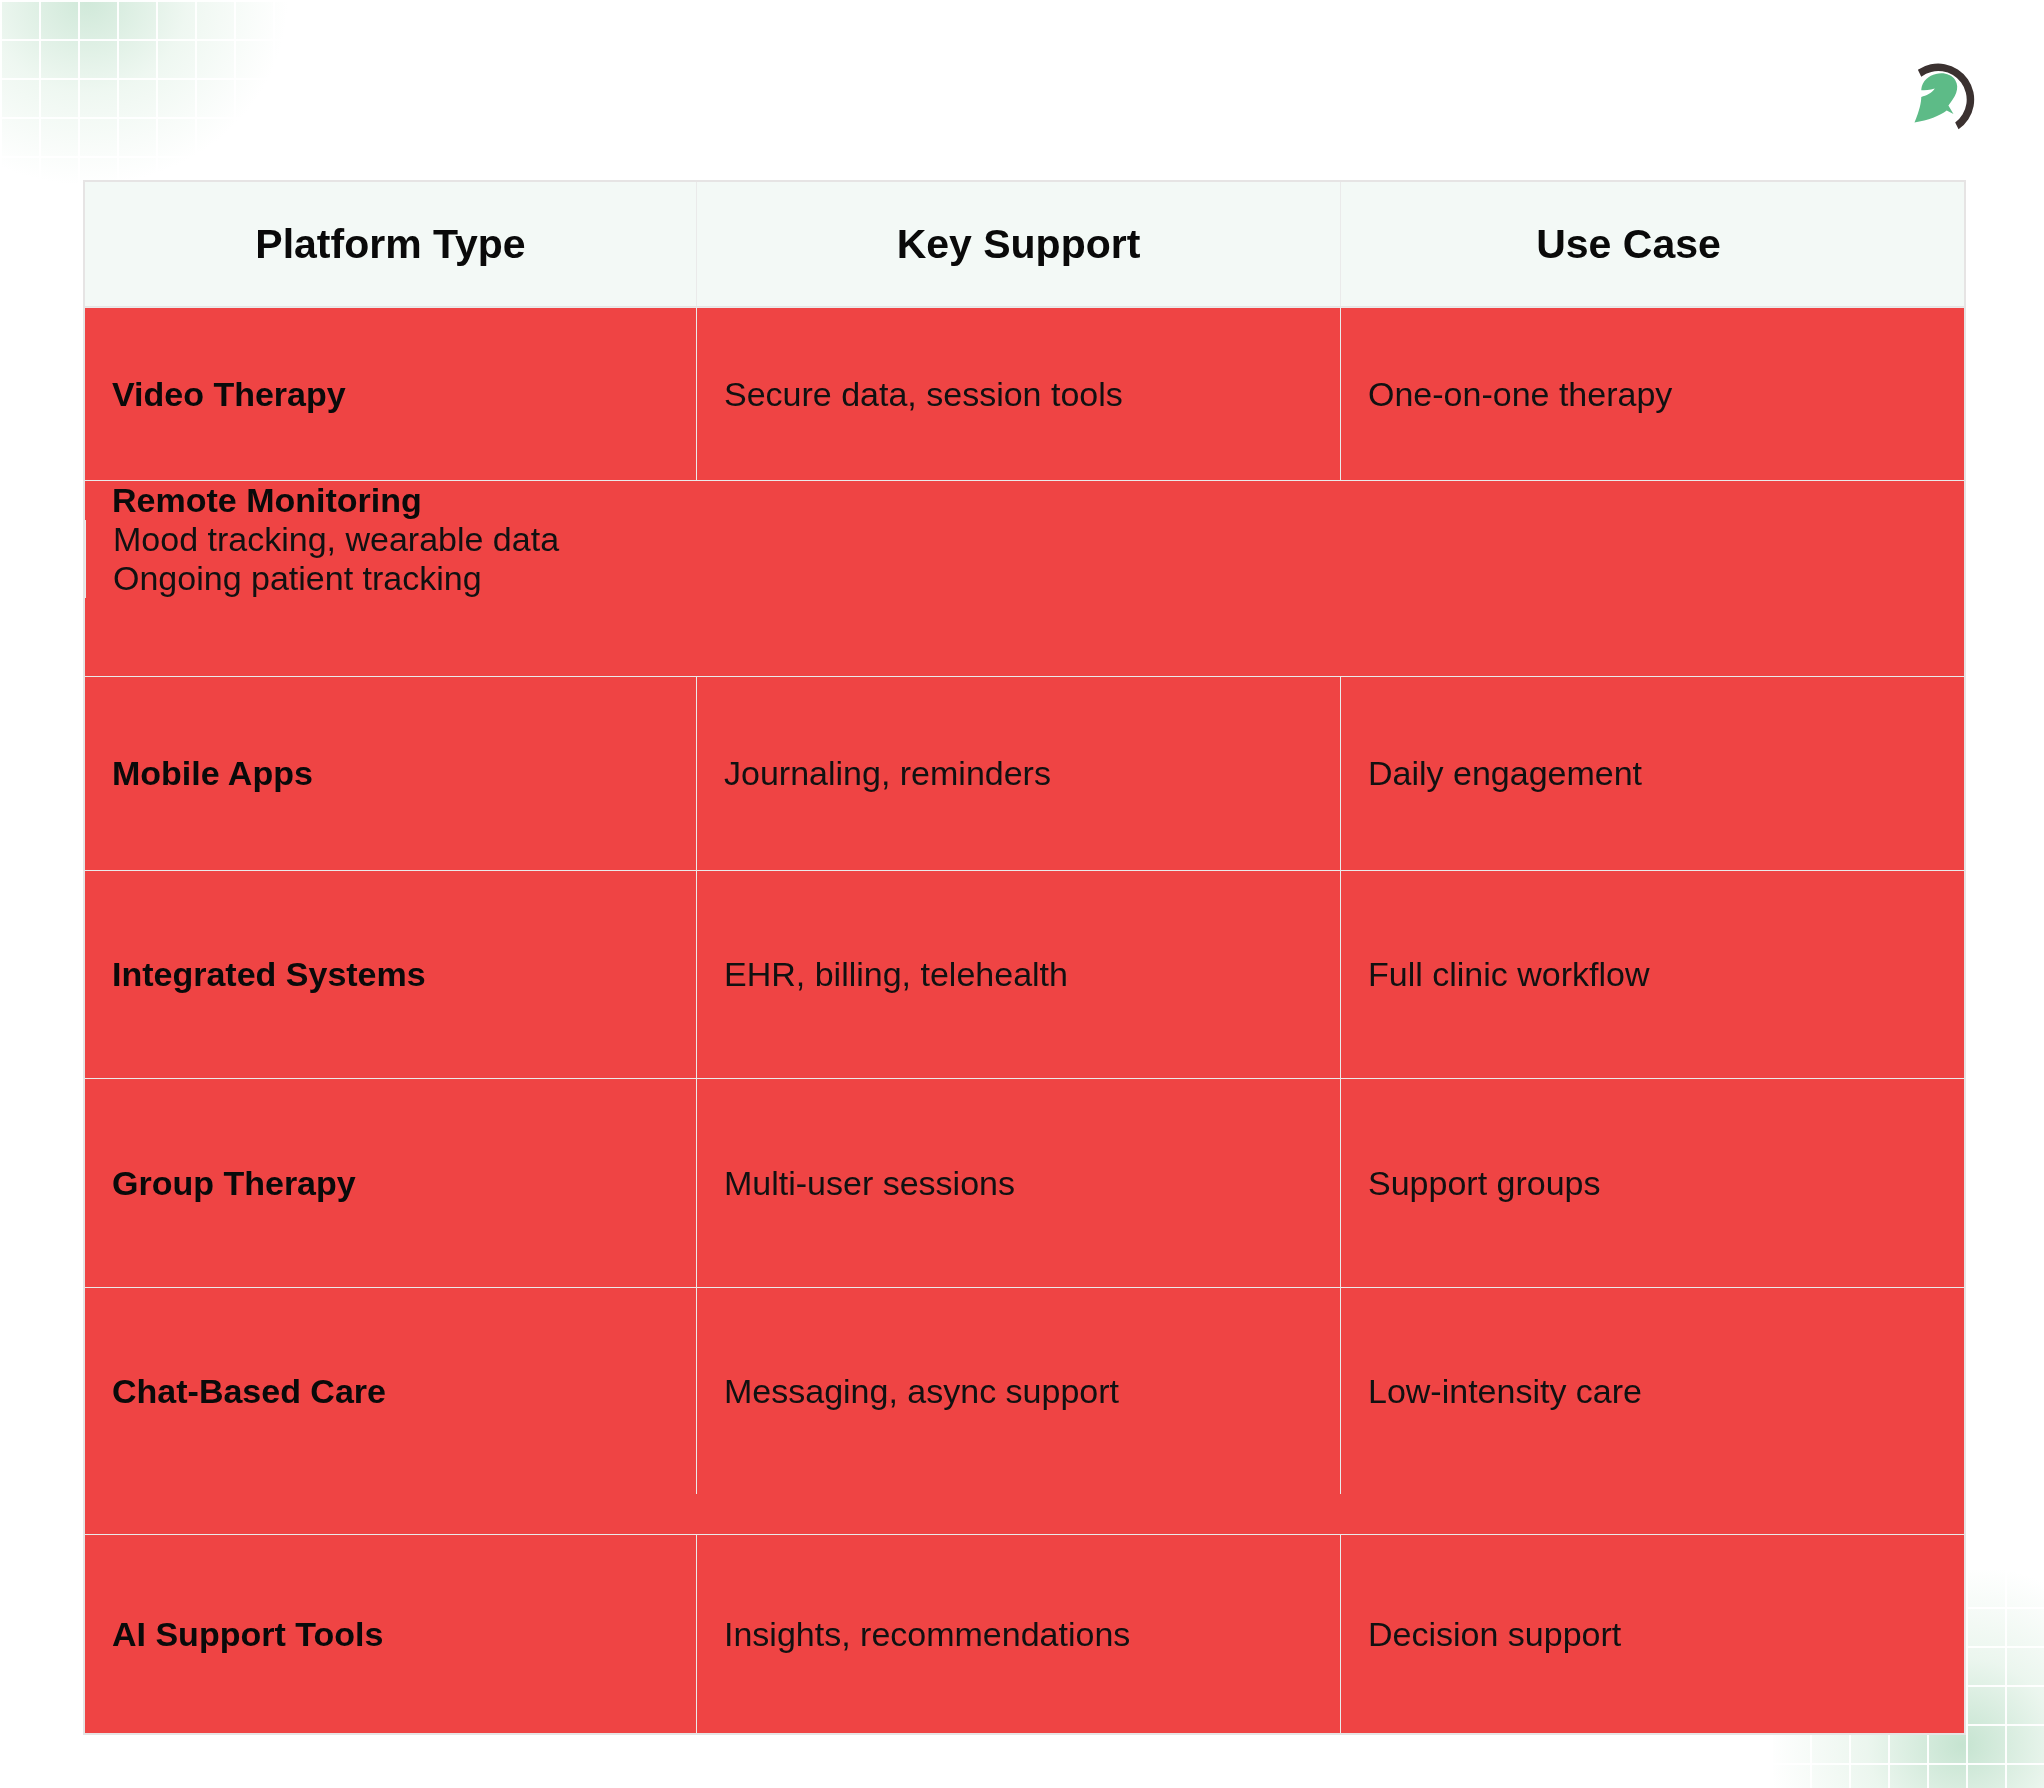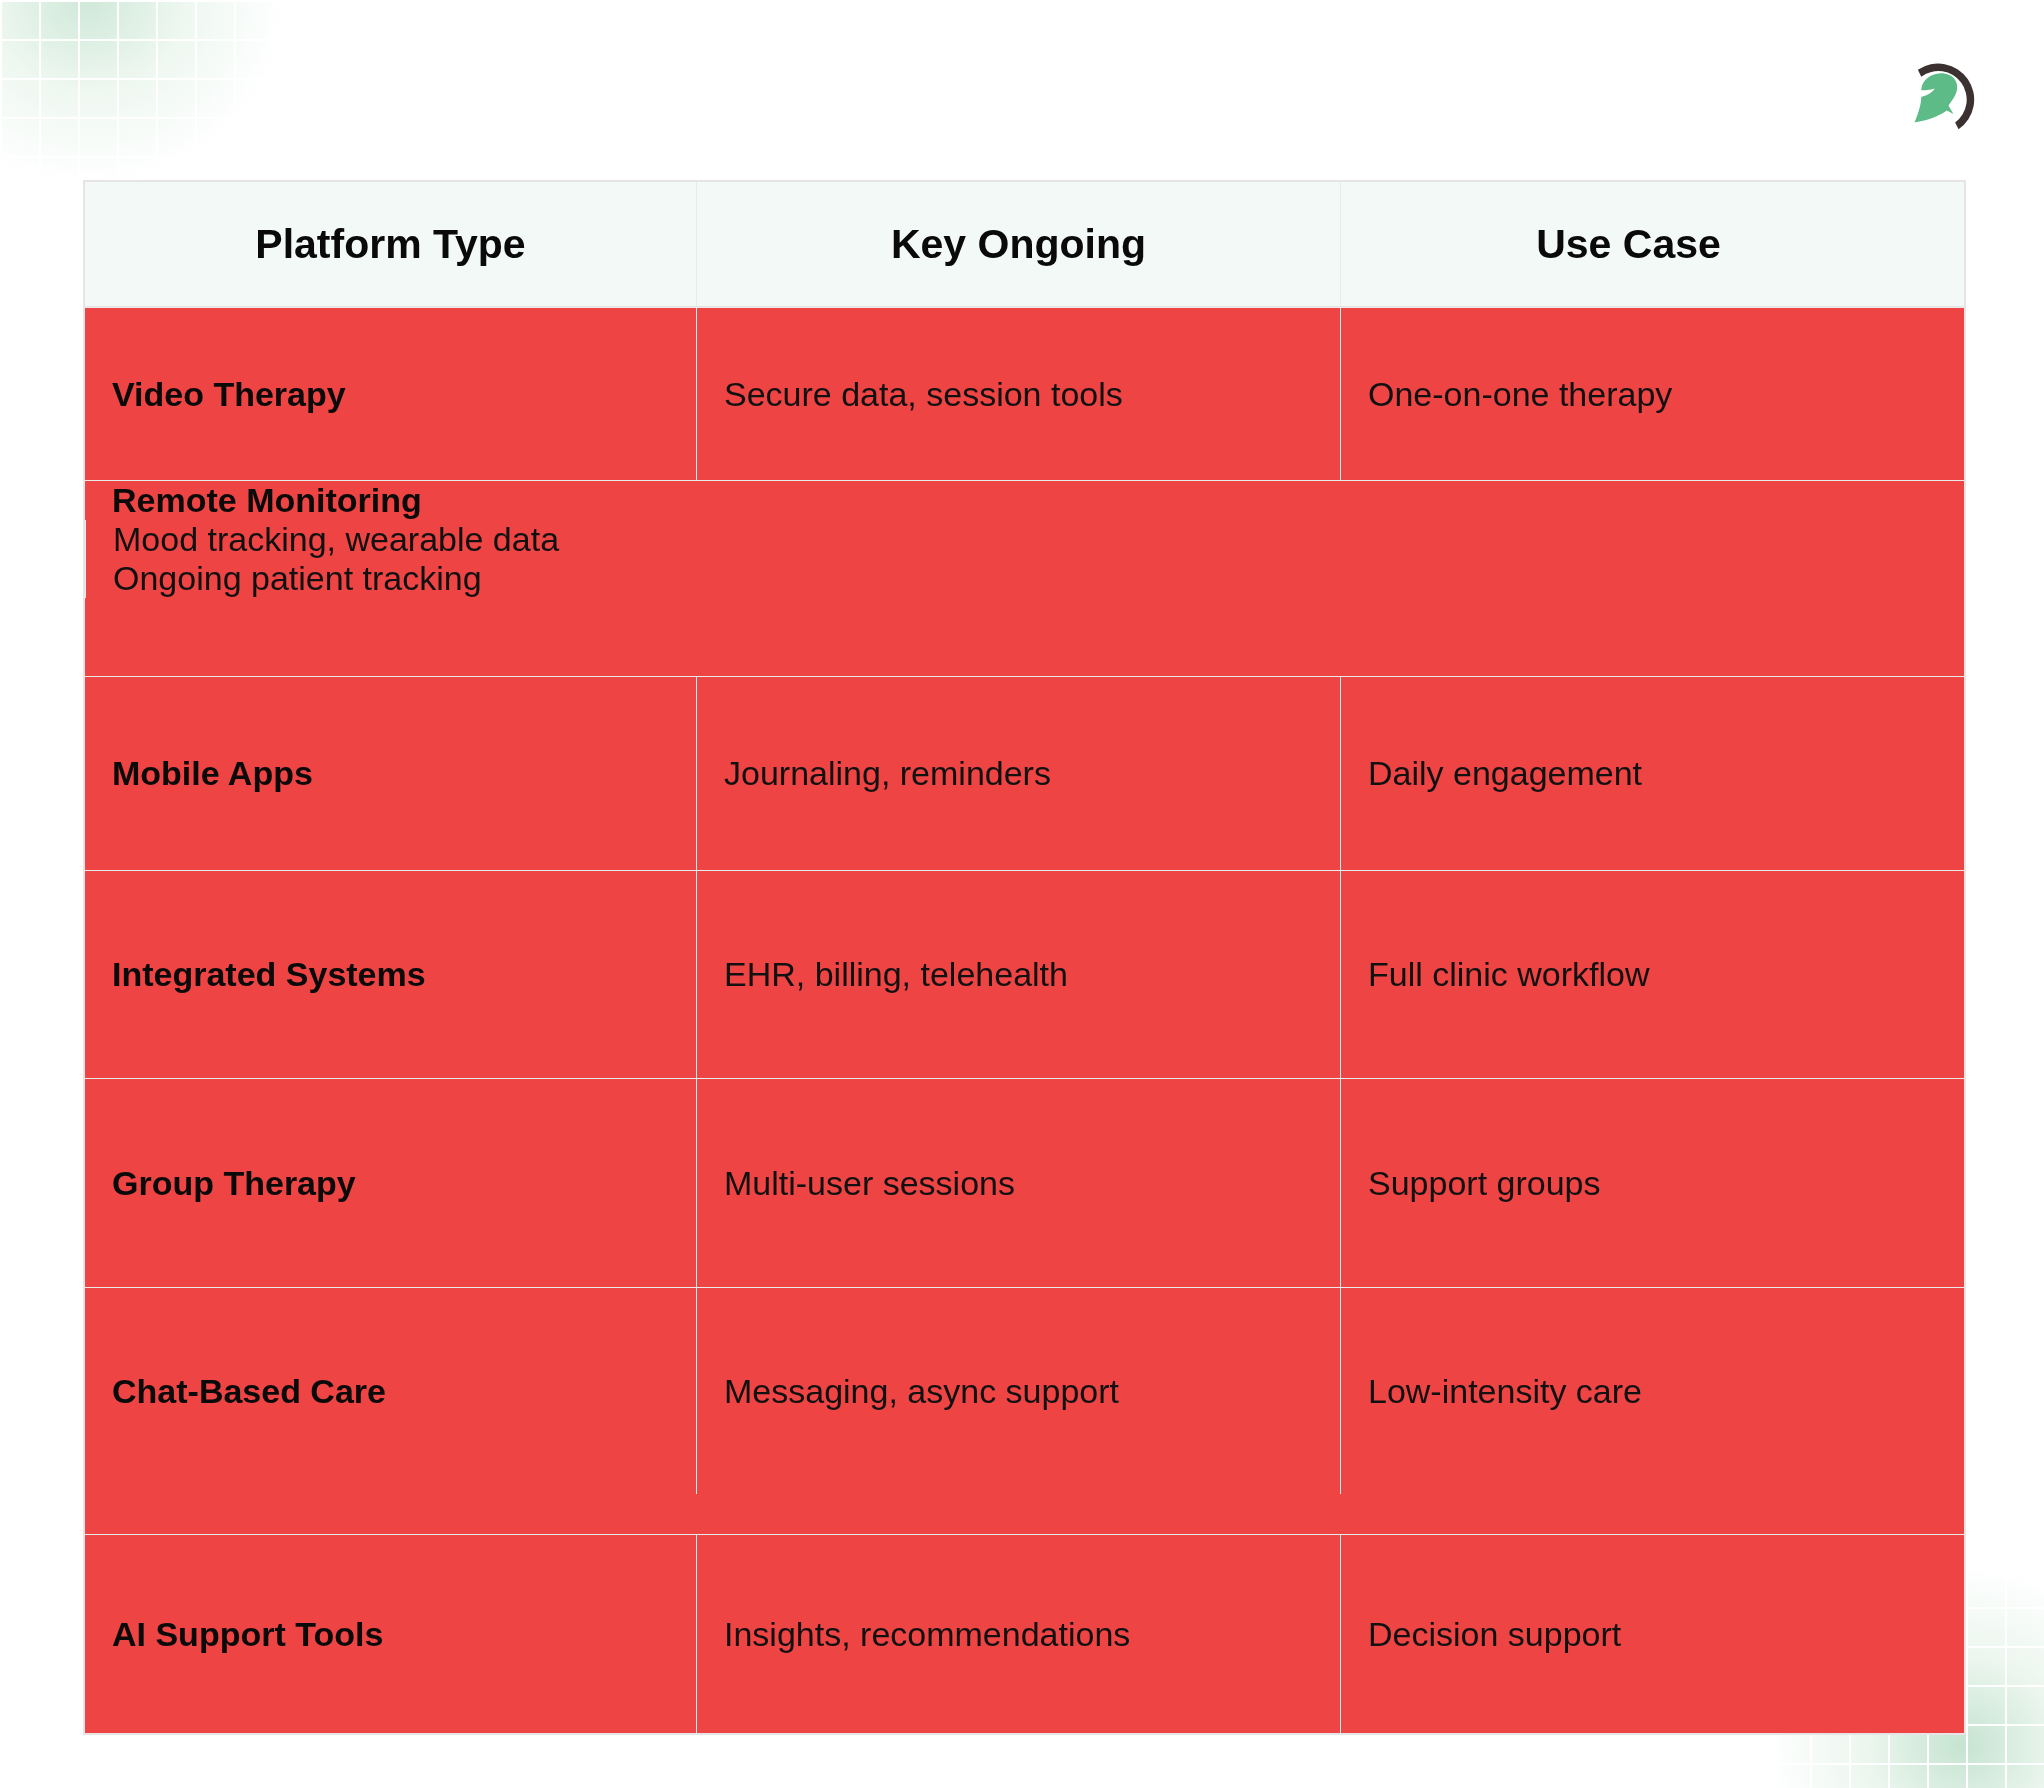--- a/index.html
+++ b/index.html
@@ -126,21 +126,21 @@
 
     <path d="M14 14 A40 40 0 0 1 62 84 L58 76 A31 31 0 0 0 18 22 Z" fill="#3b3130"></path>
 
     <path d="M20 30 C28 16 50 14 58 26 C64 36 58 46 50 56 L56 66 L48 62 C40 68 26 74 10 76 C16 62 18 52 18 46 C24 44 30 42 34 36 C28 38 22 38 18 38 C18 35 19 32 20 30 Z" fill="#5dbb87"></path>
   </svg>
 </div>
 
 <div class="table">
   <div class="row header">
     <div class="cell c1">Platform Type</div>
-    <div class="cell c2">Key Ongoing</div>
+    <div class="cell c2">Key Support</div>
     <div class="cell c3">Use Case</div>
   </div>
 
   <div class="row r1">
     <div class="cell c1 body-cell-type">Video Therapy</div>
     <div class="cell c2 body-cell-text">Secure data, session tools</div>
     <div class="cell c3 body-cell-text">One-on-one therapy</div>
   </div>
 
   <div class="row r2">

